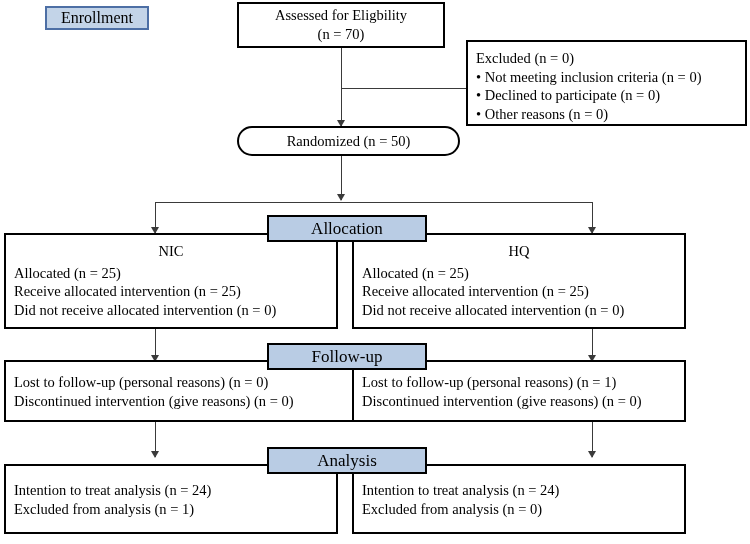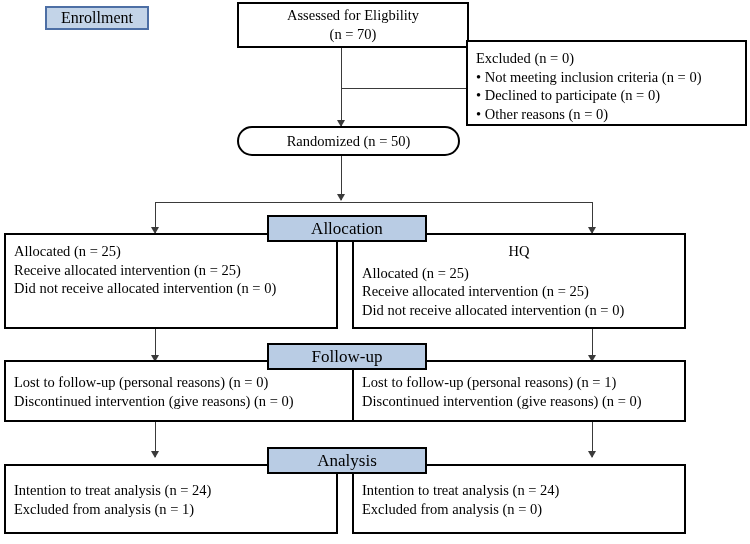--- a/index.html
+++ b/index.html
@@ -104,21 +104,21 @@
 </style>
 </head>
 <body>
 
 <div id="canvas">
 
   <div class="tag" style="left:45px; top:6px; width:104px; height:24px;">
     <span>Enrollment</span>
   </div>
 
-  <div class="box centered" style="left:237px; top:2px; width:232px; height:46px;">
+  <div class="box centered" style="left:237px; top:2px; width:208px; height:46px;">
     <div class="line">Assessed for Eligbility</div>
     <div class="line">(n = 70)</div>
   </div>
 
   <div class="box padded" style="left:466px; top:40px; width:281px; height:86px;">
     <div class="bul">Excluded (n = 0)</div>
     <div class="bul">• Not meeting inclusion criteria (n = 0)</div>
     <div class="bul">• Declined to participate (n = 0)</div>
     <div class="bul">• Other reasons (n = 0)</div>
   </div>
@@ -139,20 +139,21 @@
   <div class="vline" style="left:155px; top:202px; height:32px;"></div>
   <div class="arrowhead" style="left:151px; top:227px;"></div>
   <div class="vline" style="left:592px; top:202px; height:32px;"></div>
   <div class="arrowhead" style="left:588px; top:227px;"></div>
 
   <div class="banner" style="left:267px; top:215px; width:160px; height:27px;">
     <span>Allocation</span>
   </div>
 
   <div class="box padded" style="left:4px; top:233px; width:334px; height:96px;">
+    <div class="grp-head">NIC</div>
     <div class="line">Allocated (n = 25)</div>
     <div class="line">Receive allocated intervention (n = 25)</div>
     <div class="line">Did not receive allocated intervention (n = 0)</div>
   </div>
 
   <div class="box padded" style="left:352px; top:233px; width:334px; height:96px;">
     <div class="grp-head">HQ</div>
     <div class="line">Allocated (n = 25)</div>
     <div class="line">Receive allocated intervention (n = 25)</div>
     <div class="line">Did not receive allocated intervention (n = 0)</div>

